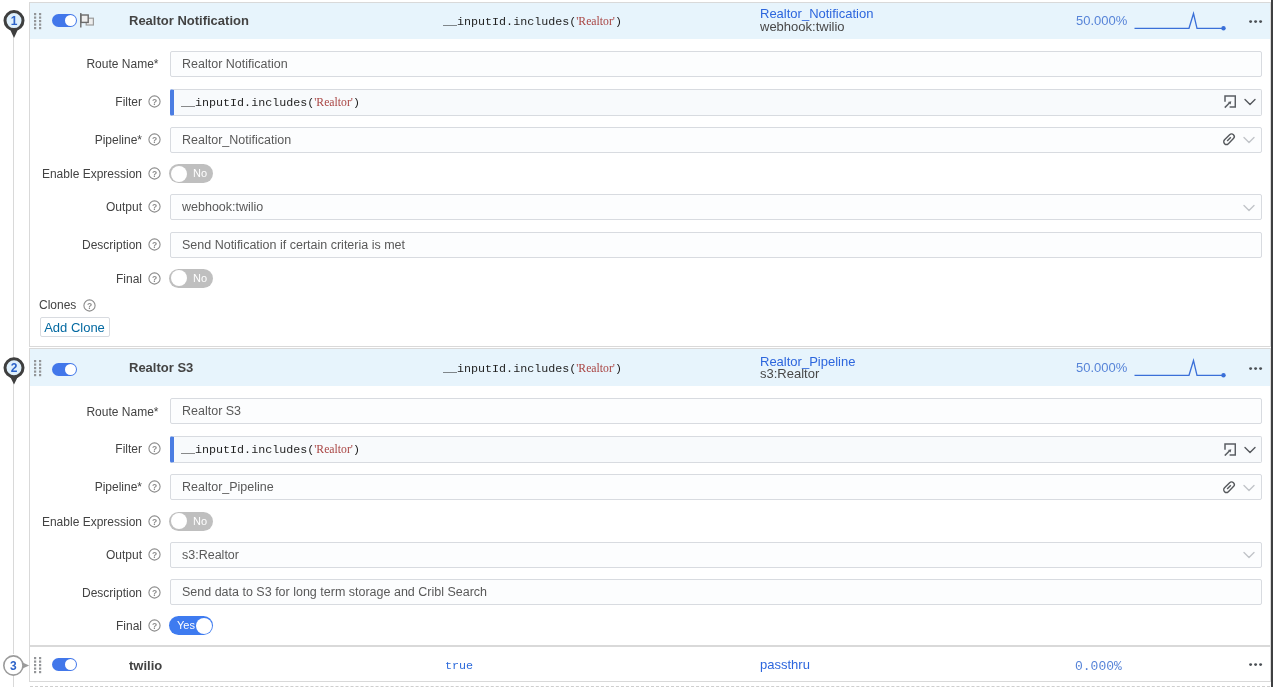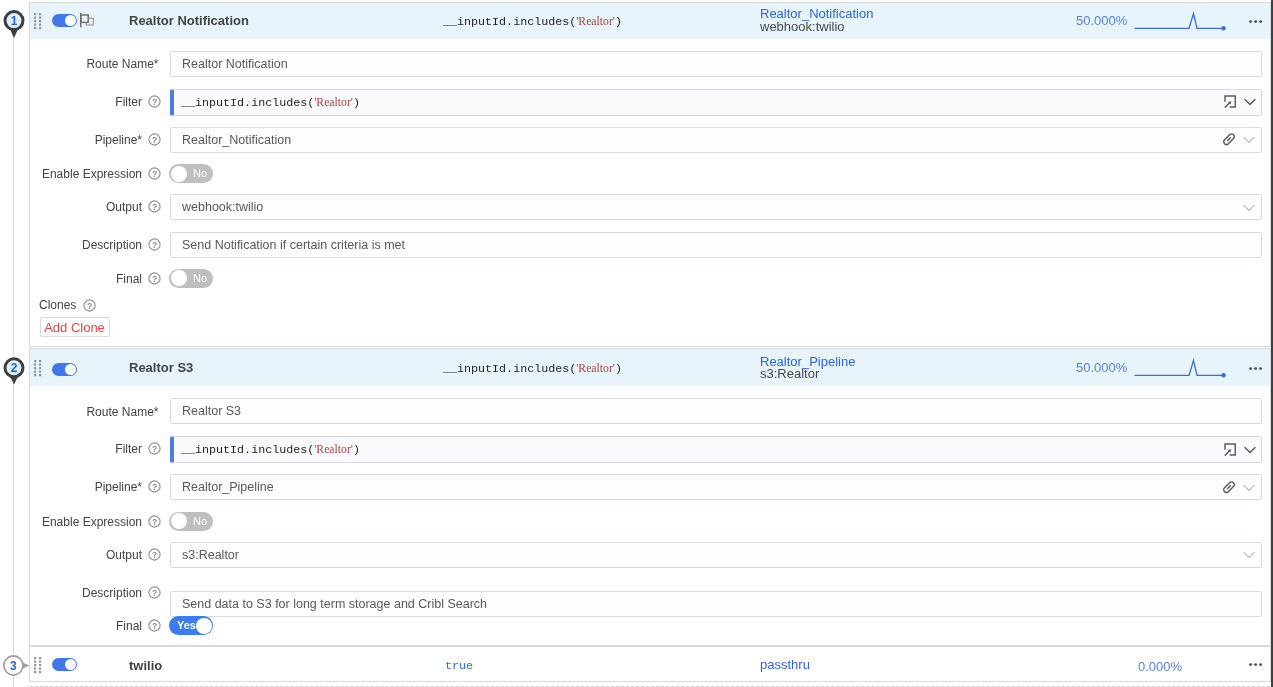--- a/index.html
+++ b/index.html
@@ -204,21 +204,21 @@
   </svg>
 <div class="toggle" style="left:169px; top:268.5px; background:#bfbfbf;">
     <div class="knob" style="left:1.5px;"></div>
     <div class="txt" style="left:24px;">No</div>
   </div>
 
 <div class="lbl" style="left:39px; top:297.5px;">Clones</div>
 <svg class="abs" style="left:83px; top:298.5px;" width="13" height="13" viewBox="0 0 13 13">
     <use href="#qm"></use>
   </svg>
-<div class="abs" style="left:39.5px; top:317px; width:70px; height:20px; border:1px solid #d8dbe0; border-radius:2px; background:#fff; font-size:13px; color:#ef4444; text-align:center; line-height:19px;">Add Clone</div>
+<div class="abs" style="left:39.5px; top:317px; width:70px; height:20px; border:1px solid #d8dbe0; border-radius:2px; background:#fff; font-size:13px; color:#0369a1; text-align:center; line-height:19px;">Add Clone</div>
 
 <div class="lbl" style="right:1114.5px; top:404.5px;">Route Name*</div>
 <div class="inp" style="top:398px;">Realtor S3</div>
 
 <div class="lbl" style="right:1131px; top:442px;">Filter</div>
 <svg class="abs" style="left:148px; top:442px;" width="13" height="13" viewBox="0 0 13 13">
     <use href="#qm"></use>
   </svg>
 <div class="inp mono" style="top:436px; height:27px; background:#f8fafc; border-left:4.5px solid #4b7de2; padding-left:7px; line-height:25px;">__inputId.includes(<span class="str">'Realtor'</span>)</div>
 <svg class="abs" style="left:1223.5px; top:442.5px;" width="12.5" height="13.5" viewBox="0 0 12.5 13.5">
@@ -255,27 +255,27 @@
   </svg>
 <div class="inp" style="top:541.5px;">s3:Realtor</div>
 <svg class="abs" style="left:1243px; top:551px;" width="12" height="8" viewBox="0 0 12 8" stroke="#c1c4c9">
     <use href="#chevron"></use>
   </svg>
 
 <div class="lbl" style="right:1131px; top:585.5px;">Description</div>
 <svg class="abs" style="left:148px; top:585.5px;" width="13" height="13" viewBox="0 0 13 13">
     <use href="#qm"></use>
   </svg>
-<div class="inp" style="top:579px;margin-top:12px;">Send data to S3 for long term storage and Cribl Search</div>
+<div class="inp" style="top:579px;">Send data to S3 for long term storage and Cribl Search</div>
 
 <div class="lbl" style="right:1131px; top:619px;">Final</div>
 <svg class="abs" style="left:148px; top:619px;" width="13" height="13" viewBox="0 0 13 13">
     <use href="#qm"></use>
   </svg>
-<div class="toggle" style="left:169px; top:616px; background:#3e7bf0;font-weight:bold;">
+<div class="toggle" style="left:169px; top:616px; background:#3e7bf0;">
     <div class="knob" style="right:1.5px;"></div>
     <div class="txt" style="left:8px;">Yes</div>
   </div>
 
 <svg class="abs" style="left:33px; top:656.5px;" width="10" height="17" viewBox="0 0 10 17" fill="#939598">
   <g>
     <rect x="1" y="0" width="2.2" height="2.2"></rect>
       <rect x="6" y="0" width="2.2" height="2.2"></rect>
     <rect x="1" y="3.5" width="2.2" height="2.2"></rect>
       <rect x="6" y="3.5" width="2.2" height="2.2"></rect>
@@ -286,18 +286,18 @@
     <rect x="1" y="14" width="2.2" height="2.2"></rect>
       <rect x="6" y="14" width="2.2" height="2.2"></rect>
   </g>
 </svg>
 <div class="minitoggle" style="left:51.5px; top:658px;">
     <div class="knob"></div>
   </div>
 <div class="abs rowname" style="left:129px; top:658px;">twilio</div>
 <div class="abs mono" style="left:445px; top:658.5px; color:#2e6bdb;">true</div>
 <div class="abs link" style="left:760px; top:657px;">passthru</div>
-<div class="abs pct" style="left:1138px; top:658.5px;">0.000%</div>
+<div class="abs pct" style="left:1075px; top:658.5px;font-family:Liberation Mono, monospace;">0.000%</div>
 <svg class="abs" style="left:1248.5px; top:662.5px;" width="14" height="4" viewBox="0 0 14 4" fill="#4a4f54">
   <circle cx="1.6" cy="1.6" r="1.45"></circle>
     <circle cx="6.6" cy="1.6" r="1.45"></circle>
     <circle cx="11.6" cy="1.6" r="1.45"></circle>
 </svg>
 
 </body></html>

